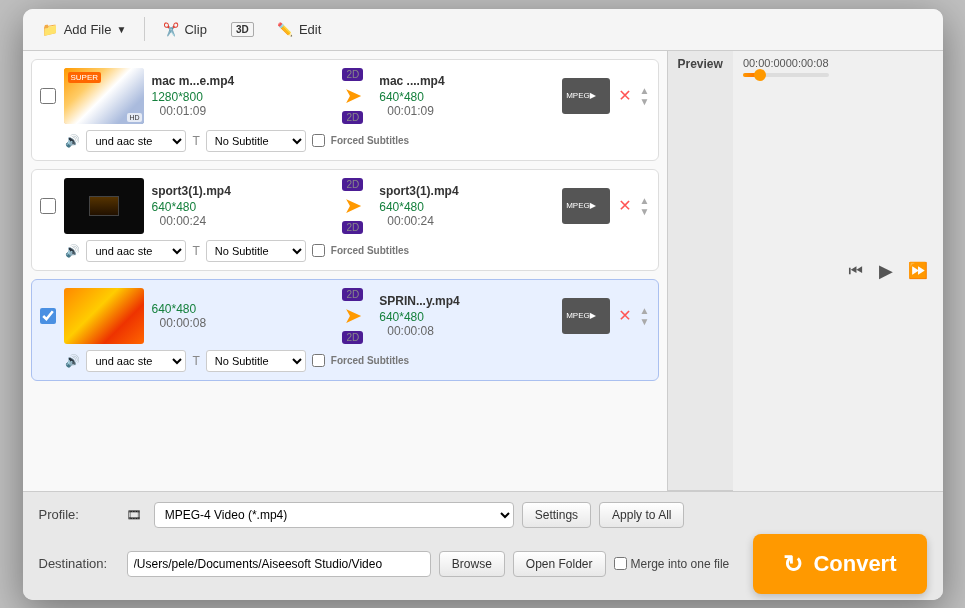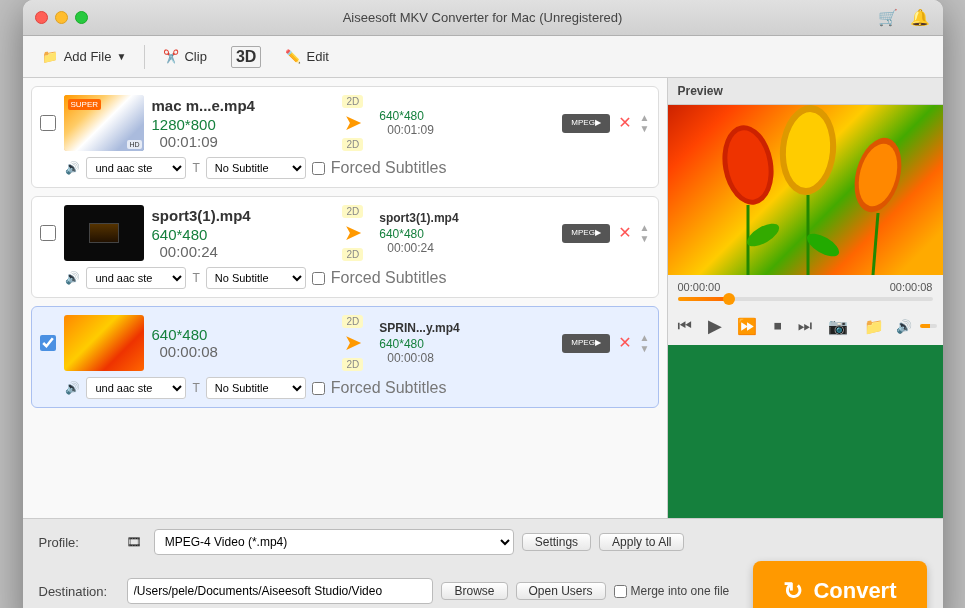--- a/index.html
+++ b/index.html
@@ -137,57 +137,57 @@
     }
     .thumb-3 {
       background: linear-gradient(135deg, #ff8800 20%, #ffcc00 50%, #cc0000 80%);
     }
     .thumb-inner {
       width: 100%;
       height: 100%;
     }
     .file-info {
       flex: 1;
-      font-size: 15px;
+      font-size: 12px;
     }
     .file-name { font-weight: 600; color: #333; margin-bottom: 2px; }
     .file-dim { color: #15803d; }
     .file-dur { color: #666; padding-left: 8px; }
     .arrow-area {
       display: flex;
       flex-direction: column;
       align-items: center;
       justify-content: center;
       padding: 0 8px;
       gap: 4px;
     }
     .conv-badge {
       font-size: 10px;
       color: #888;
-      background: #fef9c3;
+      background: #4c1d95;
       border-radius: 3px;
       padding: 1px 4px;
     }
     .orange-arrow {
       color: #f90;
       font-size: 22px;
       line-height: 1;
     }
     .file-out-info {
       flex: 1;
       font-size: 12px;
     }
     .output-icon {
       width: 48px;
-      height: 19px;
+      height: 36px;
       background: #888;
       border-radius: 3px;
       display: flex;
       align-items: center;
-      justify-content: center;
+      justify-content: flex-start;
       color: white;
       font-size: 9px;
       flex-shrink: 0;
     }
     .item-controls-row {
       display: flex;
       align-items: center;
       gap: 6px;
       padding-left: 26px;
     }
@@ -195,22 +195,23 @@
       height: 22px;
       font-size: 11px;
       border: 1px solid #ccc;
       border-radius: 3px;
       background: #fff;
       padding: 0 4px;
       cursor: pointer;
       min-width: 100px;
     }
     .mini-label {
-      font-size: 16px;
+      font-size: 10px;
       color: #777;
+      font-weight: bold;
     }
     .mini-checkbox {
       width: 13px;
       height: 13px;
     }
     .close-btn {
       color: #f55;
       font-size: 16px;
       cursor: pointer;
       margin-left: auto;
@@ -220,21 +221,21 @@
       display: flex;
       flex-direction: column;
       color: #aaa;
       font-size: 10px;
       cursor: pointer;
     }
     .preview-area {
       width: 275px;
       background: #15803d;
       display: flex;
-      flex-direction: column;
+      flex-direction: row;
     }
     .preview-label {
       padding: 6px 10px;
       font-size: 12px;
       font-weight: 600;
       color: #444;
       background: #e8e8e8;
       border-bottom: 1px solid #ccc;
     }
     .preview-video {
@@ -329,21 +330,21 @@
       max-width: 360px;
       height: 26px;
       font-size: 12px;
       border: 1px solid #bbb;
       border-radius: 4px;
       background: #fff;
       padding: 0 6px;
       cursor: pointer;
     }
     .bottom-btn {
-      height: 18px;
+      height: 26px;
       padding: 0 12px;
       font-size: 12px;
       border: 1px solid #bbb;
       border-radius: 4px;
       background: linear-gradient(to bottom, #fff, #e8e8e8);
       cursor: pointer;
       color: #333;
     }
     .dest-row {
       display: flex;
@@ -382,46 +383,34 @@
       gap: 10px;
       box-shadow: 0 3px 8px rgba(0,0,0,0.2);
     }
     .convert-icon { font-size: 24px; }
   </style>
 </head>
 <body>
 
 <div class="window">
 
-  <div class="title-bar">
-    <div class="traffic-lights">
-      <div class="tl tl-close"></div>
-      <div class="tl tl-min"></div>
-      <div class="tl tl-max"></div>
-    </div>
-    <span class="title-text">Aiseesoft MKV Converter for Mac (Unregistered)</span>
-    <div class="title-icons">
-      <span>🛒</span>
-      <span>🔔</span>
-    </div>
-  </div>
 
   <div class="toolbar">
     <button class="toolbar-btn">
       <span>📁</span>
       <span>Add File</span>
       <span style="font-size:10px">▼</span>
     </button>
     <div class="toolbar-sep"></div>
     <button class="toolbar-btn">
       <span>✂️</span>
       <span>Clip</span>
     </button>
     <button class="toolbar-btn">
-      <span style="font-size:16px;font-weight:700;border:1px solid #aaa;padding:1px 4px;border-radius:2px">3D</span>
+      <span style="font-size:10px;font-weight:700;border:1px solid #aaa;padding:1px 4px;border-radius:2px">3D</span>
     </button>
     <button class="toolbar-btn">
       <span>✏️</span>
       <span>Edit</span>
     </button>
   </div>
 
   <div class="main-content">
 
     <div class="file-list-area">
@@ -439,20 +428,21 @@
             <div class="file-name">mac m...e.mp4</div>
             <div class="file-dim">1280*800</div>
             <div class="file-dur">00:01:09</div>
           </div>
           <div class="arrow-area">
             <span class="conv-badge">2D</span>
             <span class="orange-arrow">➤</span>
             <span class="conv-badge">2D</span>
           </div>
           <div class="file-out-info">
+            <div class="file-name">mac ....mp4</div>
             <div class="file-dim">640*480</div>
             <div class="file-dur">00:01:09</div>
           </div>
           <div class="output-icon" style="background:#555;font-size:8px;text-align:center;line-height:1.2;padding:4px;">
             <div>MPEG</div>
               <div>▶</div>
           </div>
           <span class="close-btn">✕</span>
           <div class="up-down">▲<br>▼</div>
         </div>
@@ -614,21 +604,21 @@
         <option>MPEG-4 Video (*.mp4)</option>
       </select>
       <button class="bottom-btn">Settings</button>
       <button class="bottom-btn">Apply to All</button>
     </div>
     <div style="height:6px"></div>
     <div class="dest-row">
       <span class="bottom-label">Destination:</span>
       <input type="text" class="dest-input" value="/Users/pele/Documents/Aiseesoft Studio/Video" style="">
       <button class="bottom-btn">Browse</button>
-      <button class="bottom-btn">Open Users</button>
+      <button class="bottom-btn">Open Folder</button>
       <label class="merge-label">
         <input type="checkbox" style="">
         <span>Merge into one file</span>
       </label>
 
       <button class="convert-btn" style="margin-left:16px">
         <span class="convert-icon">↻</span>
         <span>Convert</span>
       </button>
     </div>

